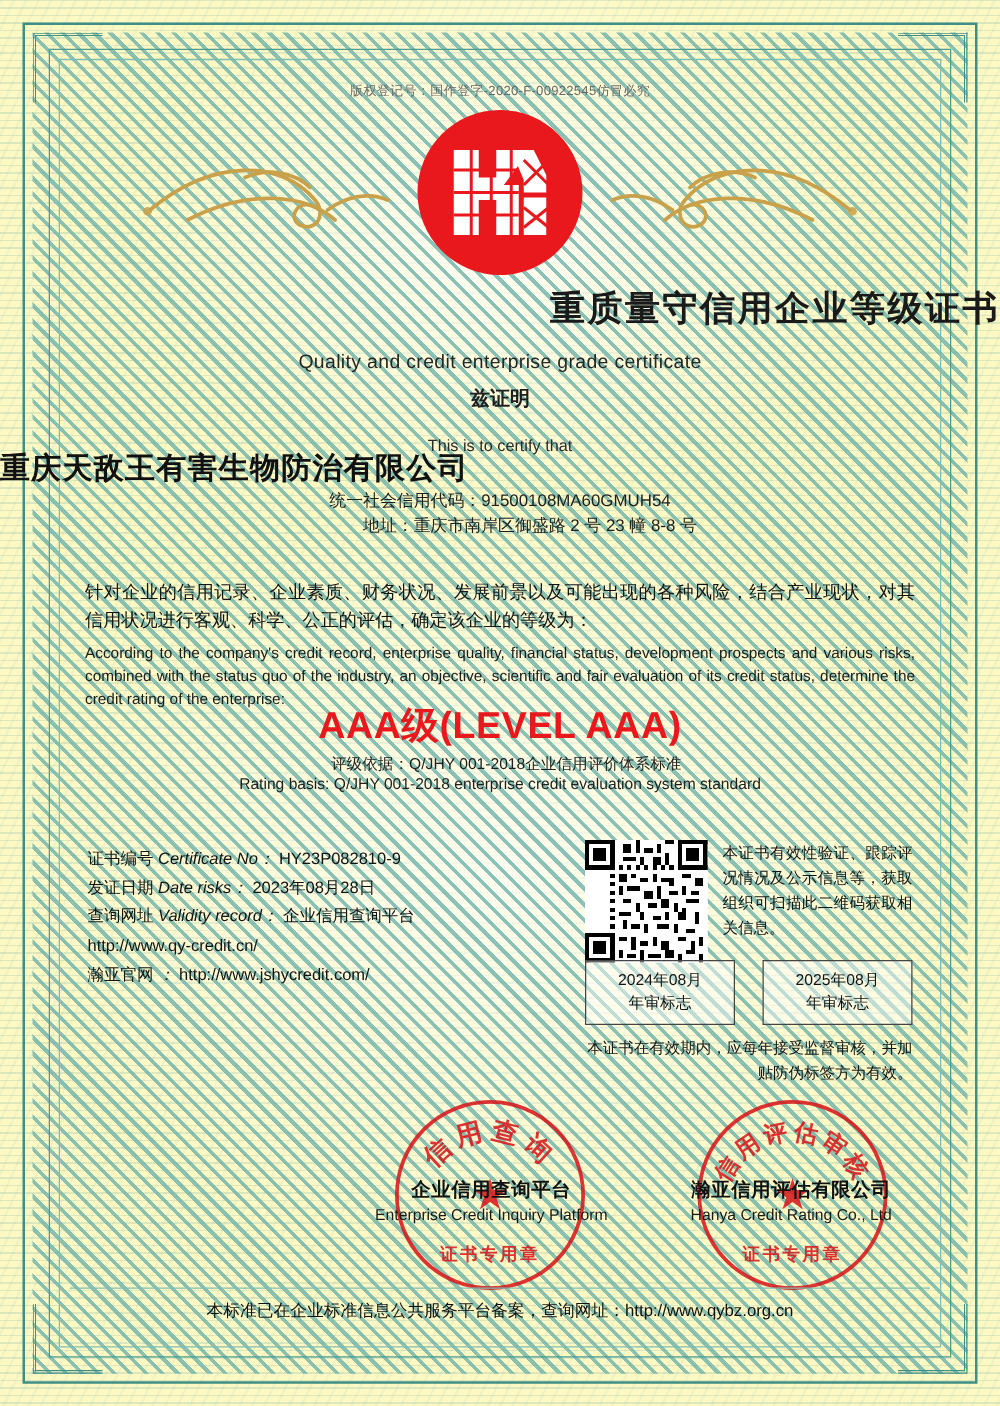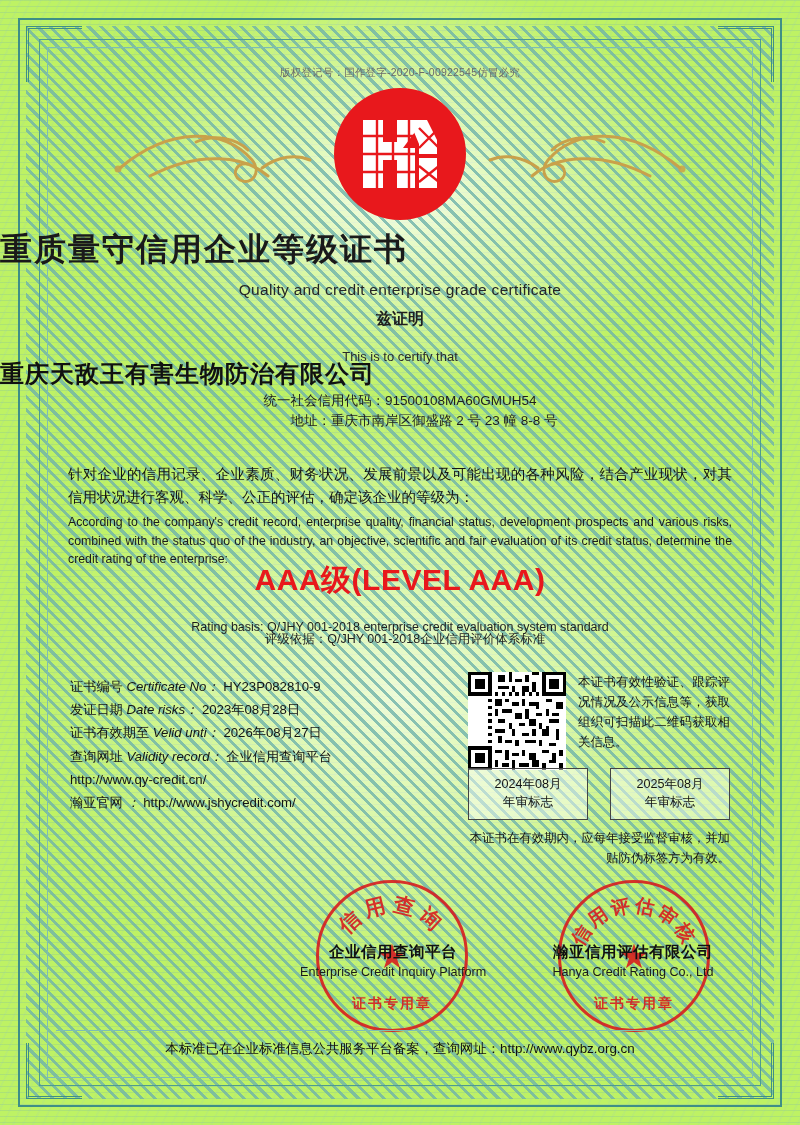--- a/index.html
+++ b/index.html
@@ -6,21 +6,21 @@
   html, body {
     margin: 0; padding: 0;
     width: 800px; height: 1125px;
     background: #ffffff;
     font-family: "Liberation Sans", sans-serif;
   }
   #cert {
     position: relative;
     width: 800px; height: 1125px;
     overflow: hidden;
-    background: #bef264;
+    background: #fef9c3;
   }
 
   
   .bg-waves {
     position: absolute; inset: 0;
     background:
       repeating-linear-gradient(
         to bottom,
         rgba(120,180,170,0.30) 0px,
         rgba(120,180,170,0.30) 1px,
@@ -101,22 +101,22 @@
     width: 132px; height: 132px;
     border-radius: 50%;
     background: #e8181c;
     display: flex; align-items: center; justify-content: center;
     z-index: 5;
   }
 
   
   .title-cn {
     position: absolute; top: 228px; left: 0; right: 0;
-    text-align: left;
-    font-size: 32px;
+    text-align: right;
+    font-size: 28px;
     font-weight: bold;
     color: #1a1a1a;
     letter-spacing: 2px;
   }
   .title-en {
     position: absolute; top: 281px; left: 0; right: 0;
     text-align: center;
     font-size: 15.5px;
     color: #262626;
     letter-spacing: .3px;
@@ -158,21 +158,21 @@
   }
 
   .level {
     position: absolute; top: 560px; left: 0; right: 0;
     text-align: center;
     font-size: 30px; font-weight: bold; color: #e8181c;
     letter-spacing: .5px;
   }
   .basis-cn {
     position: absolute; top: 603px; left: 10px; right: 0;
-    text-align: center; font-size: 12.5px; color: #1f1f1f; margin-top: 28px;
+    text-align: center; font-size: 12.5px; color: #1f1f1f;
   }
   .basis-en {
     position: absolute; top: 620px; left: 0; right: 0;
     text-align: center; font-size: 12.5px; color: #1f1f1f;
   }
 
   
   .details {
     position: absolute; left: 70px; top: 675px; width: 390px;
     font-size: 13.2px; color: #141414; line-height: 1.76;
@@ -342,25 +342,20 @@
   <div class="details">
     <div class="row">
       <span class="lbl-cn">证书编号</span>
       <span class="lbl-en">Certificate No：</span>
       <span class="val">HY23P082810-9</span>
     </div>
     <div class="row">
       <span class="lbl-cn">发证日期</span>
       <span class="lbl-en">Date risks：</span>
       <span class="val">2023年08月28日</span>
-    </div>
-    <div class="row">
-      <span class="lbl-cn">证书有效期至</span>
-      <span class="lbl-en">Velid unti：</span>
-      <span class="val">2026年08月27日</span>
     </div>
     <div class="row">
       <span class="lbl-cn">查询网址</span>
       <span class="lbl-en">Validity record：</span>
       <span class="val">企业信用查询平台</span>
     </div>
     <div class="row">
       <span class="val">http://www.qy-credit.cn/</span>
     </div>
     <div class="row">

